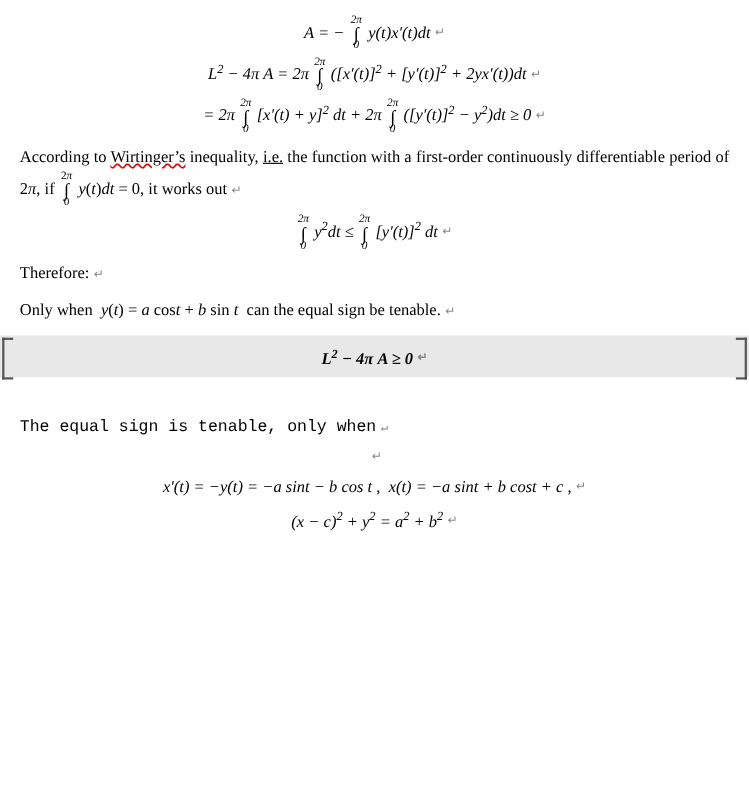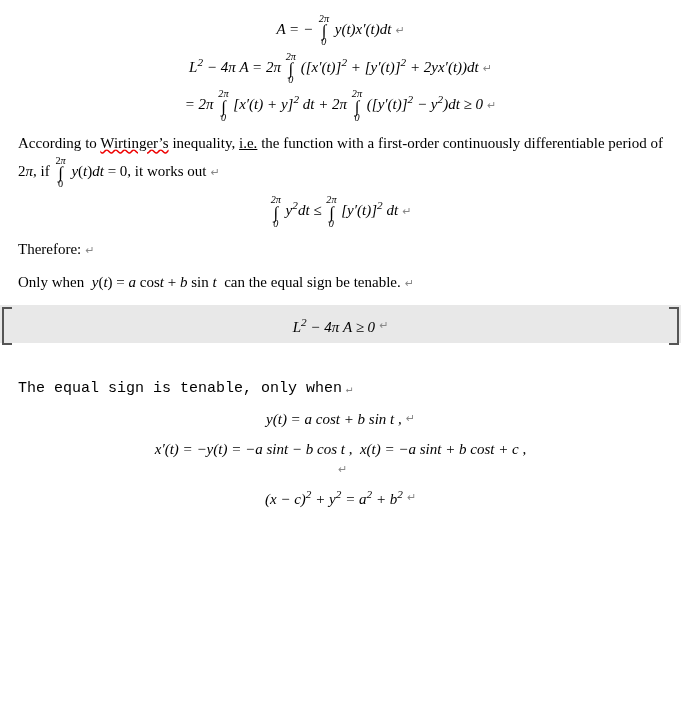--- a/index.html
+++ b/index.html
@@ -127,21 +127,21 @@
   </div>
 
   <div class="para" style="margin-top:8px;">
     Therefore:<span class="return-symbol">↵</span>
   </div>
 
   <div class="para" style="margin-top:8px;">
     Only when &nbsp;<i>y</i>(<i>t</i>) = <i>a</i> cos<i>t</i> + <i>b</i> sin&nbsp;<i>t</i>&nbsp; can the equal sign be tenable.<span class="return-symbol">↵</span>
   </div>
 
-  <div style="position:relative;margin:10px 0 14px 0;">
+  <div style="position:relative;margin:10px 0 14px 0;font-weight:bold;">
 
     <div style="background:#e8e8e8;height:38px;position:absolute;left:-18px;right:-18px;top:0;bottom:0;"></div>
 
     <div style="position:absolute;left:-16px;top:2px;bottom:2px;width:10px;border:2px solid #555;border-right:none;"></div>
 
     <div style="position:absolute;right:-16px;top:2px;bottom:2px;width:10px;border:2px solid #555;border-left:none;"></div>
     <div class="formula-block" style="position:relative;z-index:1;padding:8px 0;">
       <span class="formula-text">
         <i>L</i><sup>2</sup> − 4<i>π A</i> ≥ 0
       </span>
@@ -149,27 +149,24 @@
     </div>
   </div>
 
   <div style="height:10px;"></div>
 
   <div class="para" style="margin-top:6px;font-family:Liberation Mono, monospace;">
     The equal sign is tenable, only when<span class="return-symbol">↵</span>
   </div>
 
   <div class="formula-block" style="margin:6px 0;">
-    <span class="formula-text">
-      <i>y</i>(<i>t</i>) = <i>a</i> cos<i>t</i> + <i>b</i> sin&nbsp;<i>t</i> ,
-    </span>
     <span class="return-symbol">↵</span>
   </div>
 
-  <div class="formula-block" style="margin:6px 0;flex-direction:column;">
+  <div class="formula-block" style="margin:6px 0;">
     <span class="formula-text">
       <i>x</i>′(<i>t</i>) = −<i>y</i>(<i>t</i>) = −<i>a</i> sin<i>t</i> − <i>b</i> cos&nbsp;<i>t</i> ,&nbsp; <i>x</i>(<i>t</i>) = −<i>a</i> sin<i>t</i> + <i>b</i> cos<i>t</i> + <i>c</i> ,
     </span>
     <span class="return-symbol">↵</span>
   </div>
 
   <div class="formula-block" style="margin:6px 0;">
     <span class="formula-text">
       (<i>x</i> − <i>c</i>)<sup>2</sup> + <i>y</i><sup>2</sup> = <i>a</i><sup>2</sup> + <i>b</i><sup>2</sup>
     </span>

